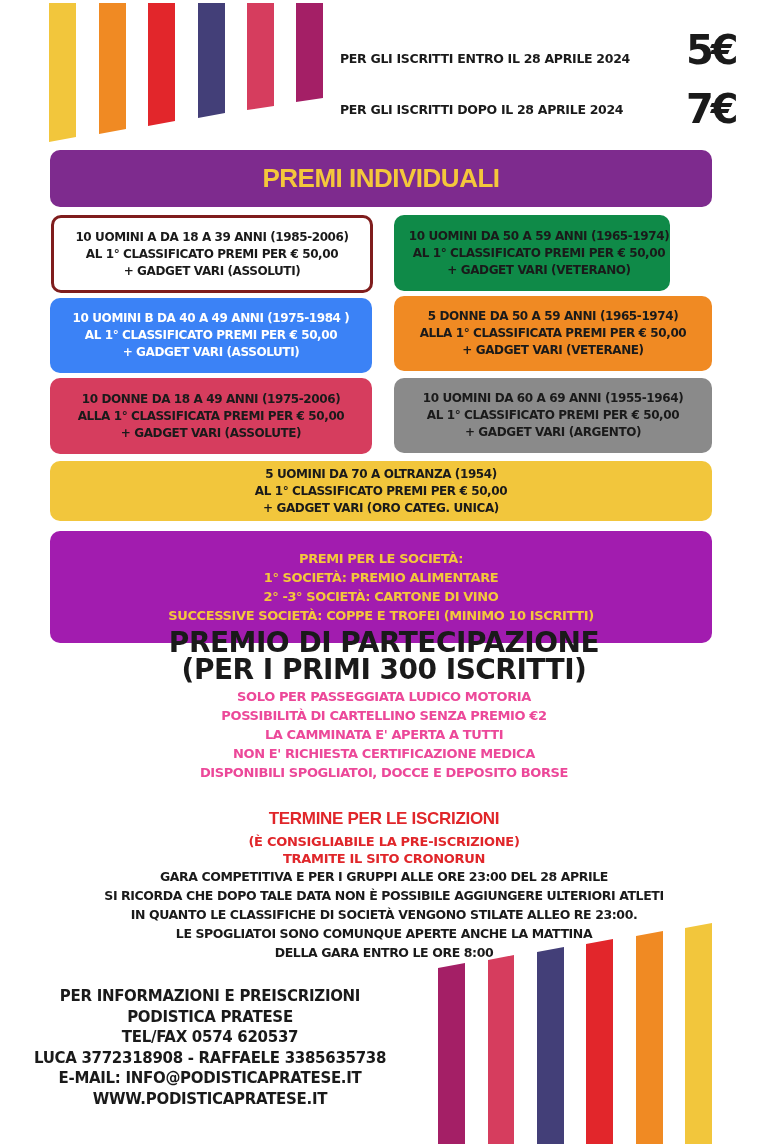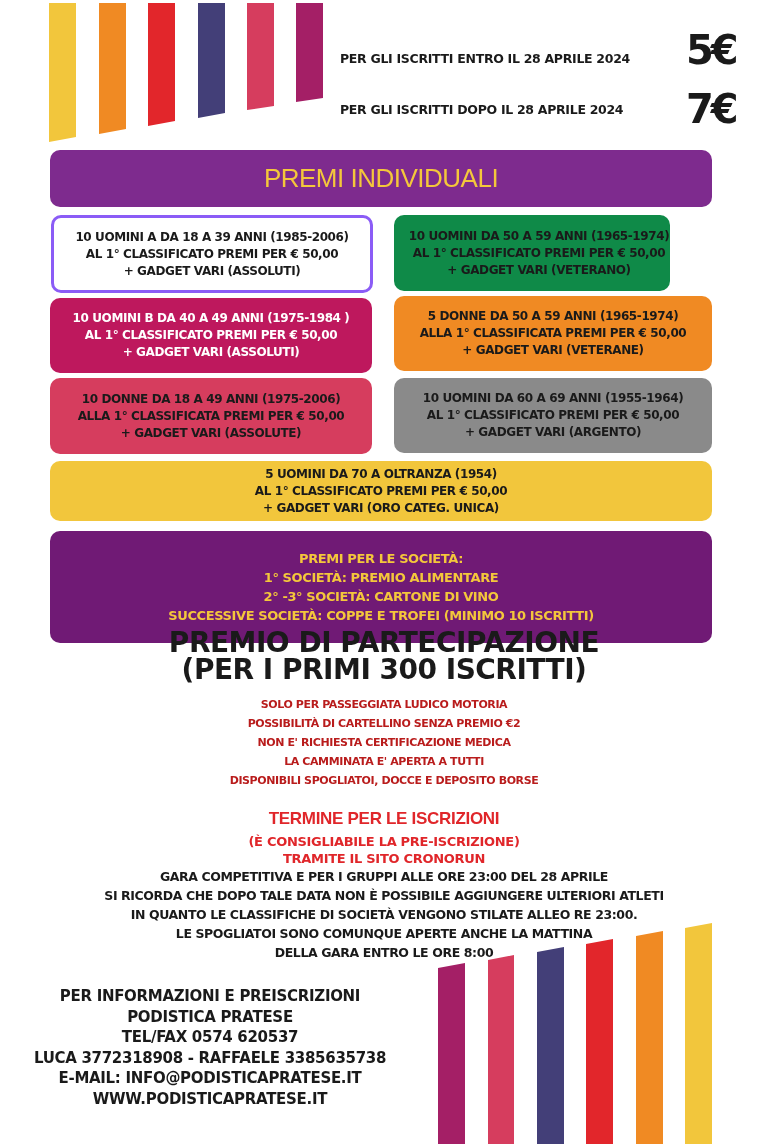--- a/index.html
+++ b/index.html
@@ -2,28 +2,28 @@
 <html><head>
 <meta charset="utf-8">
 <style>
   * { box-sizing: border-box; margin: 0; padding: 0; }
   html, body { width: 768px; height: 1148px; background: #ffffff; overflow: hidden; }
   body { position: relative; font-family: "DejaVu Sans", "Liberation Sans", sans-serif; font-weight: bold; color: #1a1a1a; }
   .abs { position: absolute; }
   .price-label { position: absolute; left: 340px; font-size: 12.5px; letter-spacing: -0.3px; color: #1a1a1a; white-space: nowrap; }
   .price-val { position: absolute; left: 686px; font-size: 40px; font-weight: bold; letter-spacing: -3px; color: #1a1a1a; font-family: "DejaVu Sans", sans-serif; }
   .box { position: absolute; border-radius: 10px; display: flex; flex-direction: column; align-items: center; justify-content: center; text-align: center; font-size: 12px; line-height: 17px; letter-spacing: -0.4px; color: #1a1a1a; }
-  .box.white { border: 3px solid #8b5cf6; background: #fff; }
+  .box.white { border: 3px solid #7f1d1d; background: #fff; }
   .box.light-text { color: #ffffff; }
   .header-box { position: absolute; left: 50px; top: 150px; width: 662px; height: 57px; background: #7e2b8e; border-radius: 10px; display: flex; align-items: center; justify-content: center; }
-  .header-box span { color: #f4c73b; font-size: 26px; font-family: "Liberation Sans", sans-serif; font-weight: normal; letter-spacing: -0.5px; }
+  .header-box span { color: #f4c73b; font-size: 26px; font-family: "Liberation Sans", sans-serif; font-weight: bold; letter-spacing: -0.5px; }
   .societa span { color: #f4c73b; font-size: 13px; line-height: 19px; }
   .center-block { position: absolute; left: 0; width: 768px; text-align: center; }
   .part-title { font-size: 28px; line-height: 27px; letter-spacing: -0.5px; color: #1a1a1a; }
-  .part-line { font-size: 11px; line-height: 19px; letter-spacing: -0.4px; color: #b91c1c; }
+  .part-line { font-size: 13px; line-height: 19px; letter-spacing: -0.4px; color: #ec4899; }
   .term-title { font-size: 17px; line-height: 28px; color: #e0262a; font-family: "Liberation Sans", sans-serif; font-weight: bold; letter-spacing: -0.3px; margin-top: 11px; }
   .term-red { font-size: 13px; line-height: 17px; color: #e0262a; letter-spacing: -0.3px; }
   .term-line { font-size: 12.5px; line-height: 19px; color: #1a1a1a; letter-spacing: -0.4px; }
   .contact { position: absolute; left: 0; width: 420px; top: 986px; text-align: center; }
   .contact div { font-size: 15px; line-height: 20.5px; letter-spacing: -0.3px; color: #1a1a1a; }
 </style>
 </head>
 <body>
 
 <div>
@@ -53,21 +53,21 @@
   <div>AL 1° CLASSIFICATO PREMI PER € 50,00</div>
   <div>+ GADGET VARI (ASSOLUTI)</div>
 </div>
 
 <div class="box" style="left:394px;top:215px;width:276px;height:76px;background:#0f8a48;padding-left:14px">
   <div>10 UOMINI  DA 50 A 59 ANNI (1965-1974)</div>
   <div>AL 1° CLASSIFICATO PREMI PER € 50,00</div>
   <div>+ GADGET VARI (VETERANO)</div>
 </div>
 
-<div class="box light-text" style="left:50px;top:298px;width:322px;height:75px;background:#be185d">
+<div class="box light-text" style="left:50px;top:298px;width:322px;height:75px;background:#3b82f6">
   <div>10 UOMINI  B DA 40 A 49 ANNI (1975-1984 )</div>
   <div>AL 1° CLASSIFICATO PREMI PER € 50,00</div>
   <div>+ GADGET VARI (ASSOLUTI)</div>
 </div>
 
 <div class="box" style="left:394px;top:296px;width:318px;height:75px;background:#f08a23">
   <div>5  DONNE  DA 50 A 59 ANNI (1965-1974)</div>
   <div>ALLA 1° CLASSIFICATA PREMI PER € 50,00</div>
   <div>+ GADGET VARI (VETERANE)</div>
 </div>
@@ -83,34 +83,34 @@
   <div>AL 1° CLASSIFICATO PREMI PER € 50,00</div>
   <div>+ GADGET VARI (ARGENTO)</div>
 </div>
 
 <div class="box" style="left:50px;top:461px;width:662px;height:60px;background:#f2c63c;line-height:17px">
   <div>5  UOMINI  DA 70 A OLTRANZA  (1954)</div>
   <div>AL 1° CLASSIFICATO PREMI PER € 50,00</div>
   <div>+ GADGET VARI (ORO  CATEG. UNICA)</div>
 </div>
 
-<div class="box societa" style="left:50px;top:531px;width:662px;height:112px;background:#701a75">
+<div class="box societa" style="left:50px;top:531px;width:662px;height:112px;background:#a21caf">
   <span>PREMI PER LE SOCIETÀ:</span>
   <span>1° SOCIETÀ: PREMIO ALIMENTARE</span>
   <span>2° -3° SOCIETÀ: CARTONE DI VINO</span>
   <span>SUCCESSIVE SOCIETÀ: COPPE E TROFEI (MINIMO 10 ISCRITTI)</span>
 </div>
 
 <div class="center-block" style="top:629px">
   <div class="part-title">PREMIO DI PARTECIPAZIONE</div>
-  <div class="part-title" style="margin-bottom:12px">(PER I PRIMI 300 ISCRITTI)</div>
+  <div class="part-title" style="margin-bottom:4px">(PER I PRIMI 300 ISCRITTI)</div>
   <div class="part-line">SOLO PER PASSEGGIATA LUDICO MOTORIA</div>
   <div class="part-line">POSSIBILITÀ DI CARTELLINO SENZA PREMIO €2</div>
+  <div class="part-line">LA CAMMINATA E' APERTA A TUTTI</div>
   <div class="part-line">NON E' RICHIESTA CERTIFICAZIONE MEDICA</div>
-  <div class="part-line">LA CAMMINATA E' APERTA A TUTTI</div>
   <div class="part-line">DISPONIBILI SPOGLIATOI, DOCCE E DEPOSITO BORSE</div>
 </div>
 
 <div class="center-block" style="top:794px">
   <div class="term-title">TERMINE PER LE ISCRIZIONI</div>
   <div class="term-red">(È CONSIGLIABILE LA PRE-ISCRIZIONE)</div>
   <div class="term-red">TRAMITE IL SITO CRONORUN</div>
   <div class="term-line">GARA COMPETITIVA E PER I GRUPPI  ALLE ORE 23:00 DEL 28 APRILE</div>
   <div class="term-line">SI RICORDA CHE DOPO TALE DATA NON È POSSIBILE AGGIUNGERE ULTERIORI ATLETI</div>
   <div class="term-line">IN QUANTO LE CLASSIFICHE DI SOCIETÀ  VENGONO STILATE ALLEO RE 23:00.</div>

